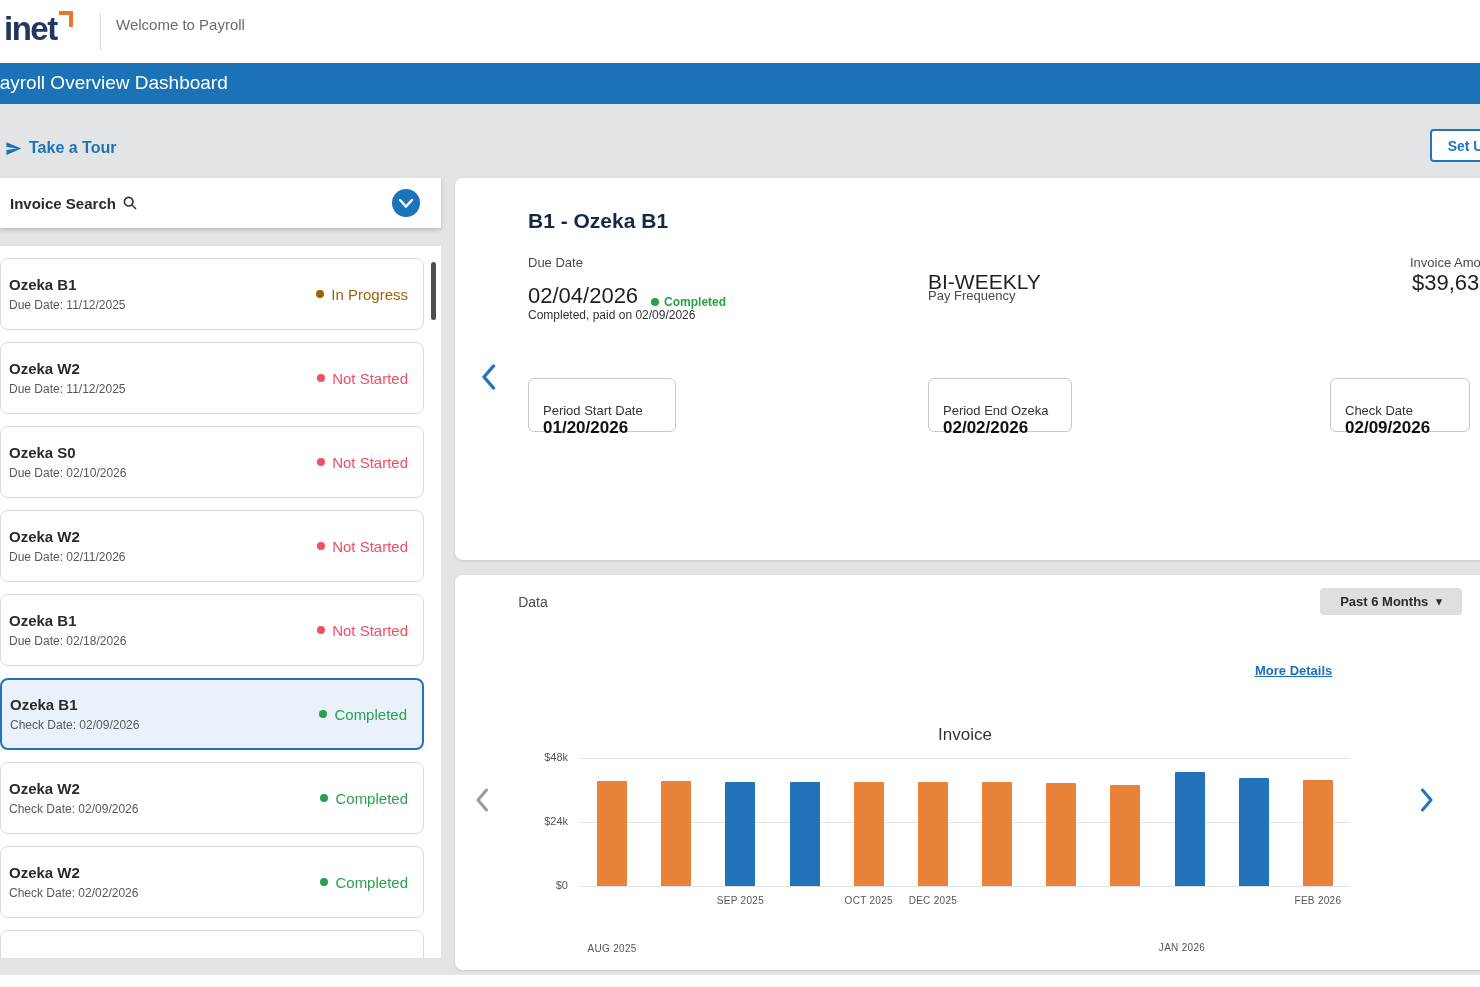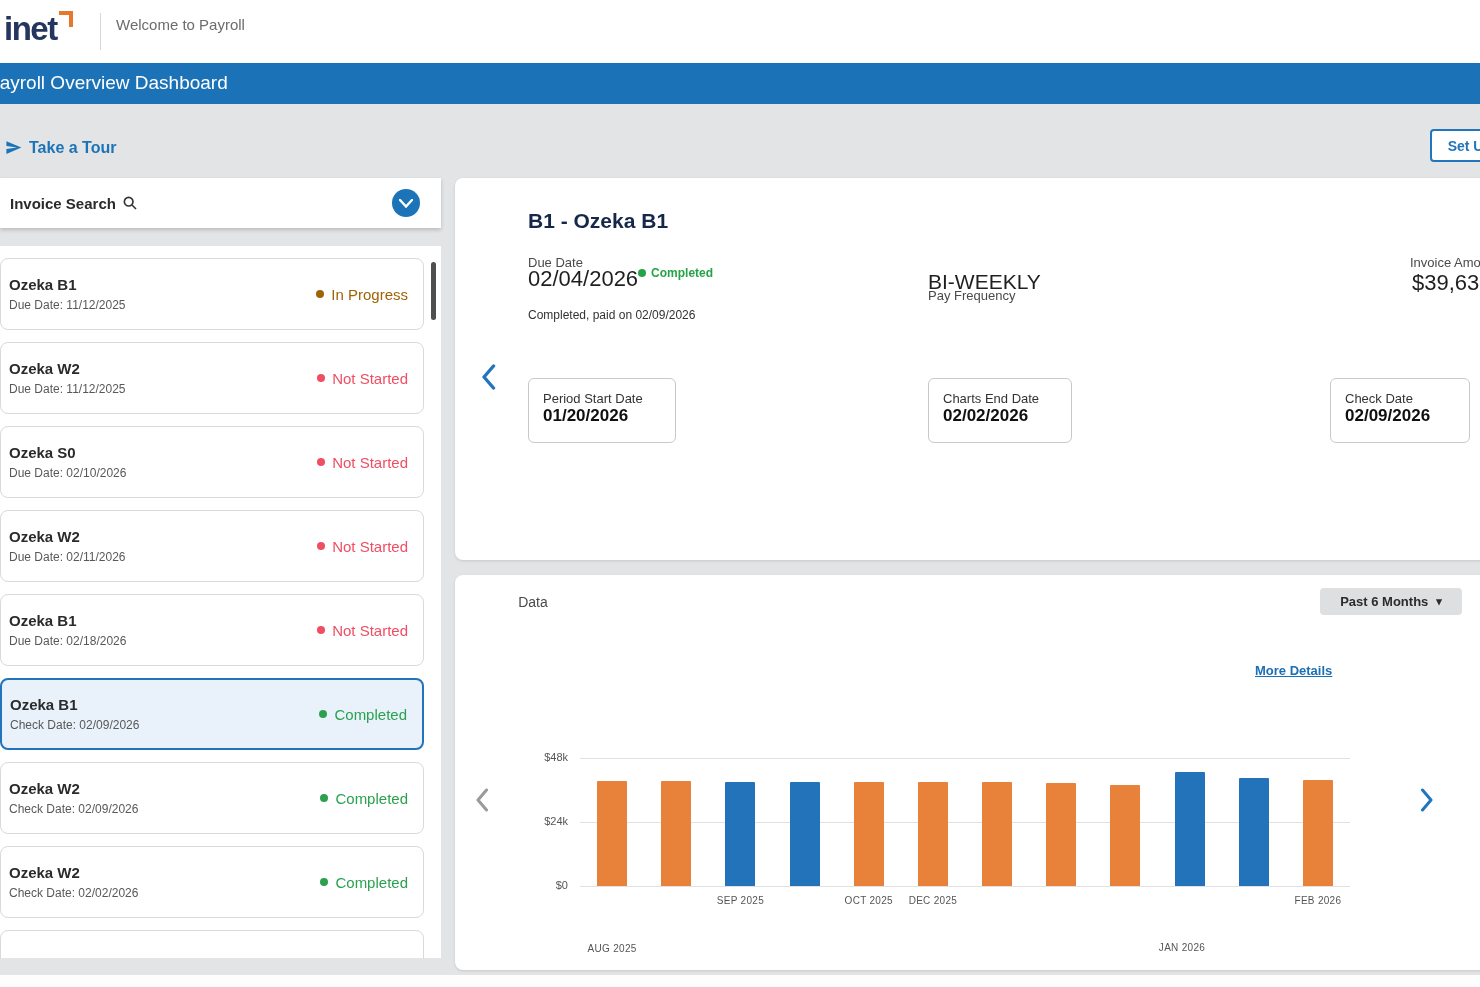--- a/index.html
+++ b/index.html
@@ -14,21 +14,21 @@
   .logo { position:absolute; left:4px; top:10px; font-size:33px; font-weight:bold; color:#24355f; letter-spacing:-1.5px; }
   .logo-mark { display:inline-block; width:10px; height:12px; border-top:4px solid #e8772e; border-right:4px solid #e8772e; margin-left:2px; vertical-align:top; margin-top:1px; }
   .topbar-divider { position:absolute; left:100px; top:13px; width:1px; height:37px; background:#d6d6d6; }
   .welcome { position:absolute; left:116px; top:16px; font-size:15px; color:#6c6c6c; }
 
   
   .bluebar { position:absolute; left:0; top:63px; right:0; height:41px; background:#1b72b6; }
   .bluebar-title { position:absolute; left:-13px; top:9px; color:#fff; font-size:19px; font-weight:500; white-space:nowrap; }
 
   
-  .take-tour { position:absolute; left:5px; top:139px; display:flex; align-items:flex-start; gap:7px; color:#1b74b8; font-size:16px; font-weight:bold; cursor:pointer; }
+  .take-tour { position:absolute; left:5px; top:139px; display:flex; align-items:flex-end; gap:7px; color:#1b74b8; font-size:16px; font-weight:bold; cursor:pointer; }
   .setup-btn { position:absolute; right:-30px; top:129px; height:29px; padding:0 16px; background:#fff; border:2px solid #2175bc; border-radius:4px; color:#2175bc; font-size:14px; font-weight:bold; display:flex; align-items:center; cursor:pointer; white-space:nowrap; }
 
   
   .search-header { position:absolute; left:0; top:178px; width:441px; height:50px; background:#fff; box-shadow:0 2px 4px rgba(0,0,0,.18); display:flex; align-items:center; z-index:3; }
   .search-title { margin-left:10px; font-size:15px; font-weight:bold; color:#2b2b2b; }
   .search-icon { margin-left:6px; display:flex; }
   .collapse-btn { position:absolute; right:21px; top:11px; width:28px; height:28px; border-radius:50%; background:#1b74b8; display:flex; align-items:center; justify-content:center; cursor:pointer; }
 
   
   .list-wrap { position:absolute; left:0; top:246px; width:441px; height:712px; background:#fff; overflow:hidden; box-sizing:border-box; padding-top:12px; }
@@ -40,28 +40,28 @@
   .st-progress { color:#a16207; }
   .st-notstarted { color:#ef4e63; }
   .st-completed { color:#2ba14f; }
   .dot { width:8px; height:8px; border-radius:50%; background:currentColor; flex:0 0 auto; }
   .scroll-thumb { position:absolute; left:431px; top:262px; width:5px; height:58px; border-radius:3px; background:#4f4f4f; z-index:4; cursor:pointer; }
 
   
   .detail-panel { position:absolute; left:455px; top:178px; right:-24px; height:382px; background:#fff; border-radius:8px; box-shadow:0 1px 3px rgba(0,0,0,.12); }
   .detail-title { position:absolute; left:73px; top:31px; font-size:21px; font-weight:bold; color:#16284a; }
   .f-label { position:absolute; font-size:13px; color:#4a4a4a; }
-  .due-row { position:absolute; left:73px; top:88px; display:flex; align-items:flex-start; gap:0; }
+  .due-row { position:absolute; left:73px; top:105px; display:flex; align-items:flex-end; gap:13px; }
   .big-value { font-size:22px; color:#1f1f1f; }
   .badge { display:flex; align-items:center; gap:5px; color:#27a347; font-size:12px; font-weight:bold; }
   .paid-note { position:absolute; left:73px; top:130px; font-size:12px; color:#333; }
   .freq-value { position:absolute; left:473px; top:92px; font-size:21px; color:#1f1f1f; }
   .invoice-value { position:absolute; left:957px; top:92px; font-size:22px; color:#1f1f1f; width:200px; white-space:nowrap; }
   .carousel-prev-main { position:absolute; left:26px; top:186px; cursor:pointer; }
-  .period-box { position:absolute; top:200px; height:65px; border:1px solid #c9c9c9; border-radius:6px; background:#fff; box-sizing:border-box; padding:12px 0 0 14px; }
+  .period-box { position:absolute; top:200px; height:54px; border:1px solid #c9c9c9; border-radius:6px; background:#fff; box-sizing:border-box; padding:24px 0 0 14px; }
   .box-label { font-size:13px; color:#333; }
   .box-value { font-size:17px; font-weight:bold; color:#101010; }
   .pb-1 { left:73px; width:148px; }
   .pb-2 { left:473px; width:144px; }
   .pb-3 { left:875px; width:140px; }
 
   
   .charts-panel { position:absolute; left:455px; top:575px; right:-24px; height:395px; background:#fff; border-radius:8px; box-shadow:0 1px 3px rgba(0,0,0,.12); }
   .tab-data { position:absolute; left:48px; top:19px; width:60px; text-align:center; font-size:14px; color:#4a4a4a; cursor:pointer; }
   .tab-charts { position:absolute; left:158px; top:5px; width:158px; height:46px; border:1px solid #c6d2dc; border-bottom:3px solid #2175bc; background:#fff; box-sizing:border-box; display:flex; align-items:center; justify-content:center; font-size:14px; font-weight:bold; color:#333; cursor:pointer; }
@@ -207,39 +207,40 @@
     <svg width="15" height="26" viewBox="0 0 15 26">
         <polyline points="12.5,2 3,13 12.5,24" fill="none" stroke="#2175bc" stroke-width="3.4" stroke-linecap="round" stroke-linejoin="round"></polyline>
       </svg>
   </span>
 
   <div class="period-box pb-1">
     <div class="box-label">Period Start Date</div>
     <div class="box-value">01/20/2026</div>
   </div>
   <div class="period-box pb-2">
-    <div class="box-label">Charts End Date</div>
+    <div class="box-label">Period End Ozeka</div>
     <div class="box-value">02/02/2026</div>
   </div>
   <div class="period-box pb-3">
     <div class="box-label">Check Date</div>
     <div class="box-value">02/09/2026</div>
   </div>
 </div>
 
 <div class="charts-panel">
   <div class="tab-data">Data</div>
 
   <div class="range-btn">
     <span>Past 6 Months</span>
     <span class="caret-down">▾</span>
   </div>
 
   <div class="more-details">More Details</div>
 
+  <div class="chart-title">Invoice</div>
 
   <div class="y-axis">
       <div class="ylab" style="top: -7px;">$48k</div>
       <div class="ylab" style="top: 57px;">$24k</div>
       <div class="ylab" style="top: 121px;">$0</div>
     </div>
   <div class="plot">
       <div class="gridline" style="top: 0px;"></div>
       <div class="gridline" style="top: 64px;"></div>
       <div class="gridline" style="top: 128px;"></div>

